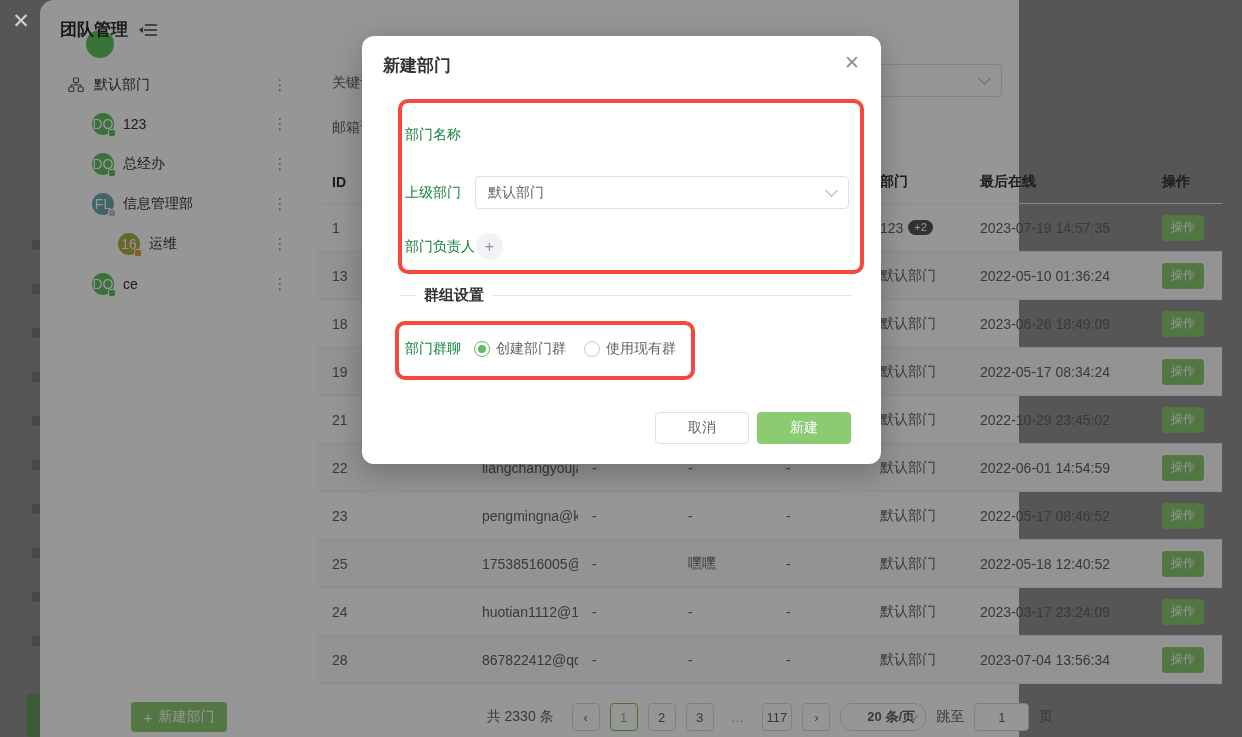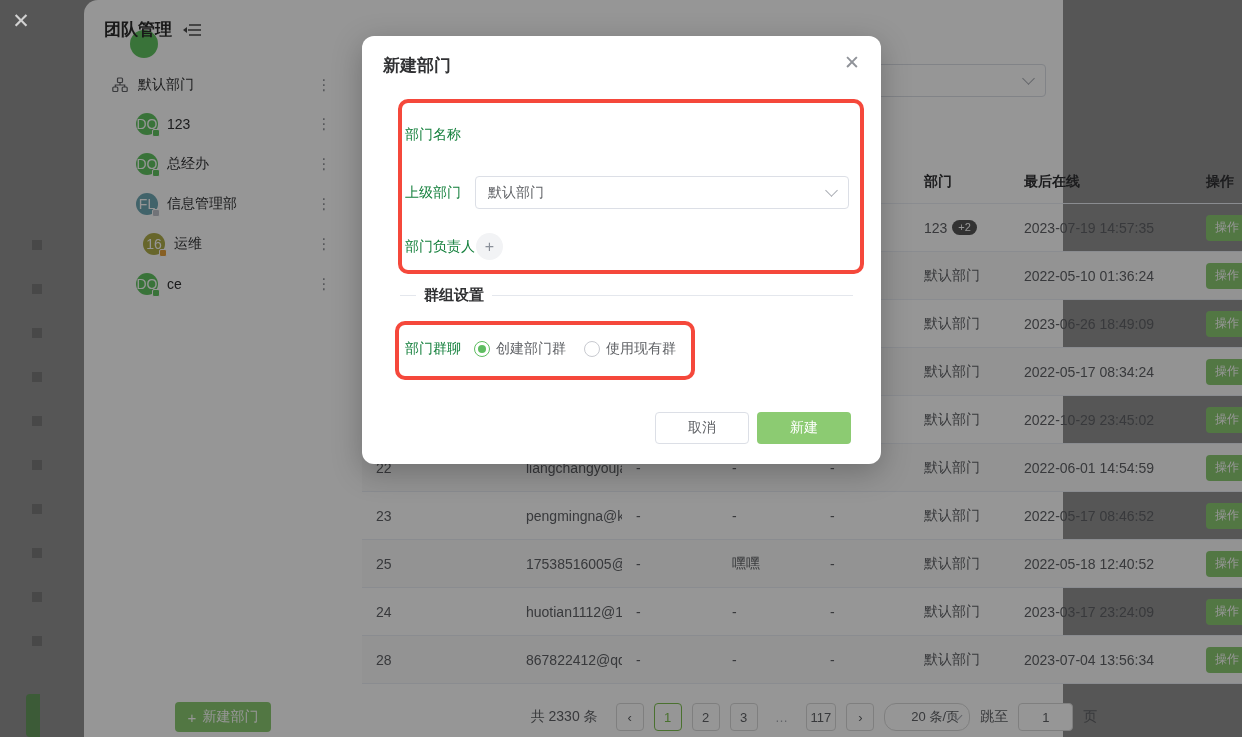--- a/index.html
+++ b/index.html
@@ -9,38 +9,38 @@
 
   
   .bg-marks { position:absolute; left:32px; top:240px; width:10px; height:430px;
     background:repeating-linear-gradient(to bottom,#7b7b7b 0 10px,transparent 10px 44px); }
   .bg-green-sliver { position:absolute; left:26px; top:694px; width:14px; height:43px; background:#679b5e; border-radius:4px 0 0 4px; }
   .app-close { position:absolute; left:9px; top:9px; width:24px; height:24px; color:#d2d2d2;
     font-size:21px; line-height:24px; text-align:center; z-index:55; cursor:pointer; }
 
   
   .panel { position:absolute; left:40px; top:0; width:979px; height:737px; background:#ffffff;
-    border-radius:14px 0 0 0;margin-left:44px; }
+    border-radius:14px 0 0 0; }
   .page-title-row { position:absolute; left:20px; top:18px; display:flex; align-items:center; gap:10px; }
   .page-title { font-size:17px; font-weight:bold; color:#2b2b2b; }
   .deco-avatar { position:absolute; left:46px; top:30px; width:28px; height:28px; border-radius:50%; background:#62c462; }
 
   
   .side-row { position:absolute; left:0; width:278px; height:40px; display:flex; align-items:center; cursor:pointer; }
   .side-row .kebab { position:absolute; left:232px; width:16px; text-align:center; color:#909399; font-size:15px; letter-spacing:0; cursor:pointer; }
   .root-row { padding-left:28px; gap:10px; }
   .root-row .label { color:#303133; }
   .av { position:relative; width:22px; height:22px; border-radius:50%; color:#fff; font-size:14px;
     display:flex; align-items:center; justify-content:center; flex:0 0 auto; }
   .av .sq { position:absolute; right:-2px; bottom:-2px; width:8px; height:8px; border:1.5px solid #fff; border-radius:2px; }
   .av-green { background:#62c462; } .av-green .sq { background:#62c462; }
   .av-teal { background:#6fa8b5;text-align:right; } .av-teal .sq { background:#c0c4cc; }
   .av-olive { background:#b0ad4a; } .av-olive .sq { background:#e6a23c; }
   .child { padding-left:52px; gap:9px; color:#303133; }
-  .child.deep { padding-left:59px; }
+  .child.deep { padding-left:78px; }
   .new-dept-btn { position:absolute; left:91px; top:702px; width:96px; height:30px; background:#8ccb72;
     color:#fff; border:none; border-radius:4px; font-size:14px; cursor:pointer; display:flex; align-items:center; justify-content:center; gap:6px; }
   .new-dept-btn .plus { font-size:15px; line-height:1; }
 
   
   .flt-label { position:absolute; color:#606266; font-size:14px; }
   .flt-input { position:absolute; height:33px; border:1px solid #dcdfe6; border-radius:4px; background:#fff; }
   .flt-select { position:absolute; left:650px; top:64px; width:312px; height:33px; border:1px solid #dcdfe6;
     border-radius:4px; background:#fff; cursor:pointer; }
   .chev { position:absolute; right:12px; top:50%; width:9px; height:9px; margin-top:-7px;
@@ -61,21 +61,21 @@
 
   
   .pager { position:absolute; left:278px; top:701px; width:904px; height:32px; display:flex;
     align-items:center; justify-content:center; gap:10px; color:#606266; }
   .pg-total { margin-right:8px; }
   .pg-btn { min-width:28px; height:28px; border:1px solid #d9d9d9; border-radius:4px; background:#fff;
     color:#606266; display:flex; align-items:center; justify-content:center; font-size:13px; cursor:pointer; padding:0 4px; }
   .pg-btn.active { border-color:#7ec050; color:#7ec050; }
   .pg-ellipsis { border:none; background:transparent; color:#a8abb2; cursor:default; }
   .pg-size { position:relative; width:86px; height:28px; border:1px solid #d9d9d9; border-radius:12px;
-    background:#fff; font-size:13px; color:#606266; display:flex; align-items:center; padding-left:26px; cursor:pointer; }
+    background:#fff; font-size:13px; color:#606266; display:flex; align-items:center; padding-left:26px; cursor:pointer;font-weight:bold; }
   .pg-size .chev { right:8px; width:7px; height:7px; margin-top:-5px; }
   .pg-jump-input { width:55px; height:28px; border:1px solid #d9d9d9; border-radius:4px; text-align:center;
     font-size:13px; color:#606266; }
 
   
   .dim { position:absolute; inset:0; background:rgba(0,0,0,0.41); z-index:50; }
 
   
   .modal { position:absolute; left:362px; top:36px; width:519px; height:428px; background:#fff;
     border-radius:12px; z-index:60; box-shadow:0 8px 30px rgba(0,0,0,0.25); }

